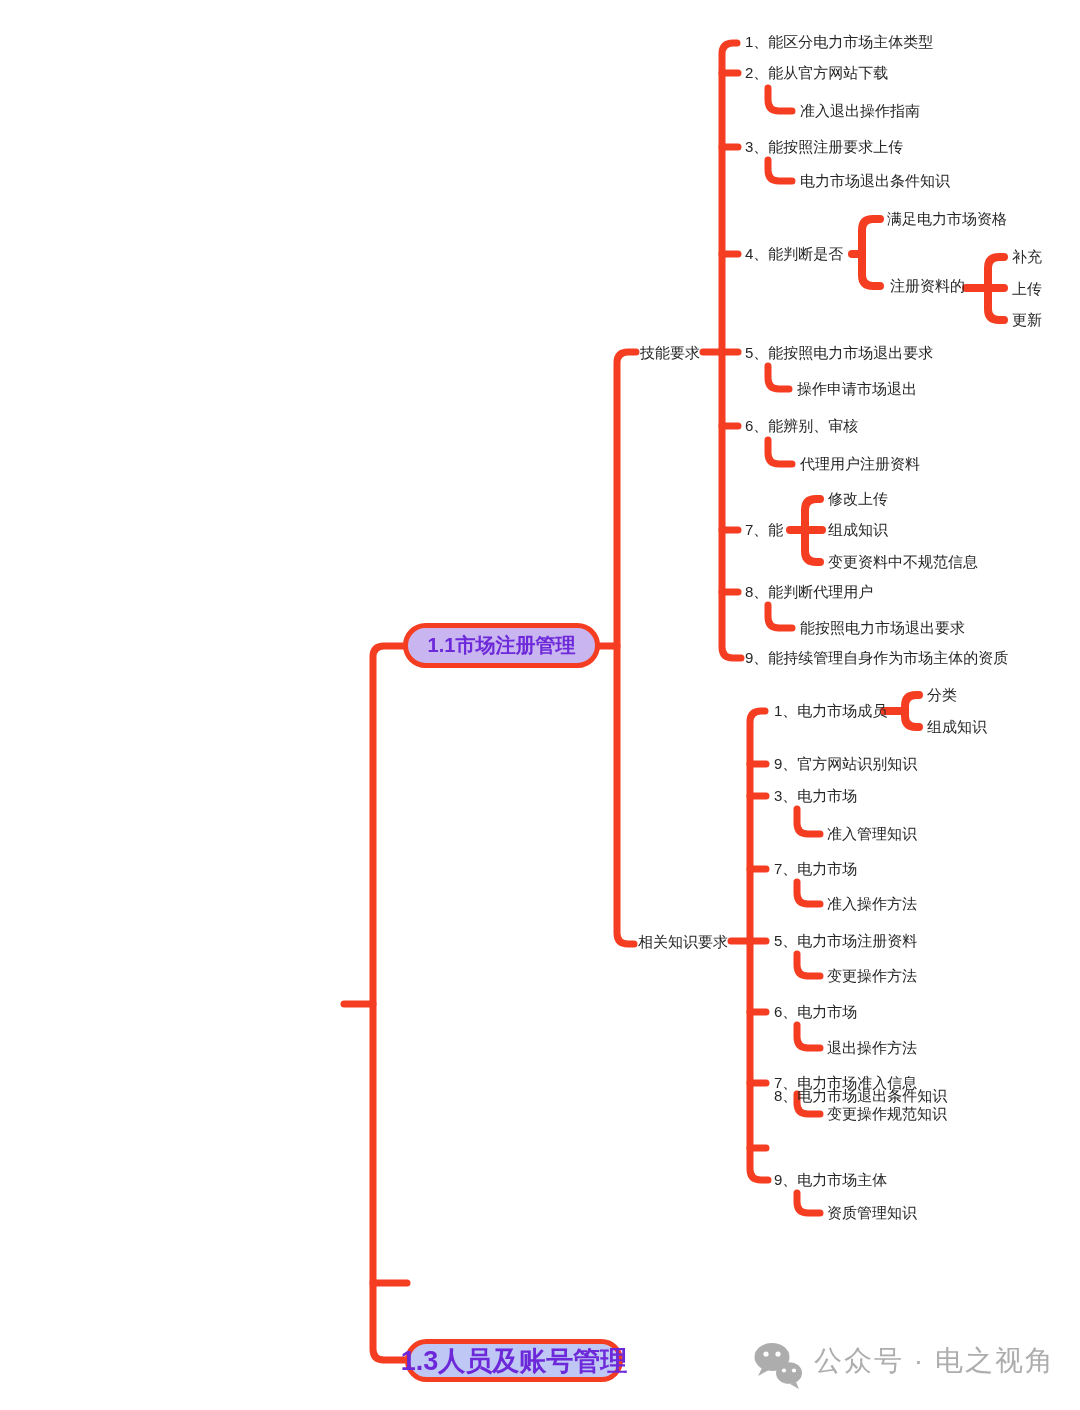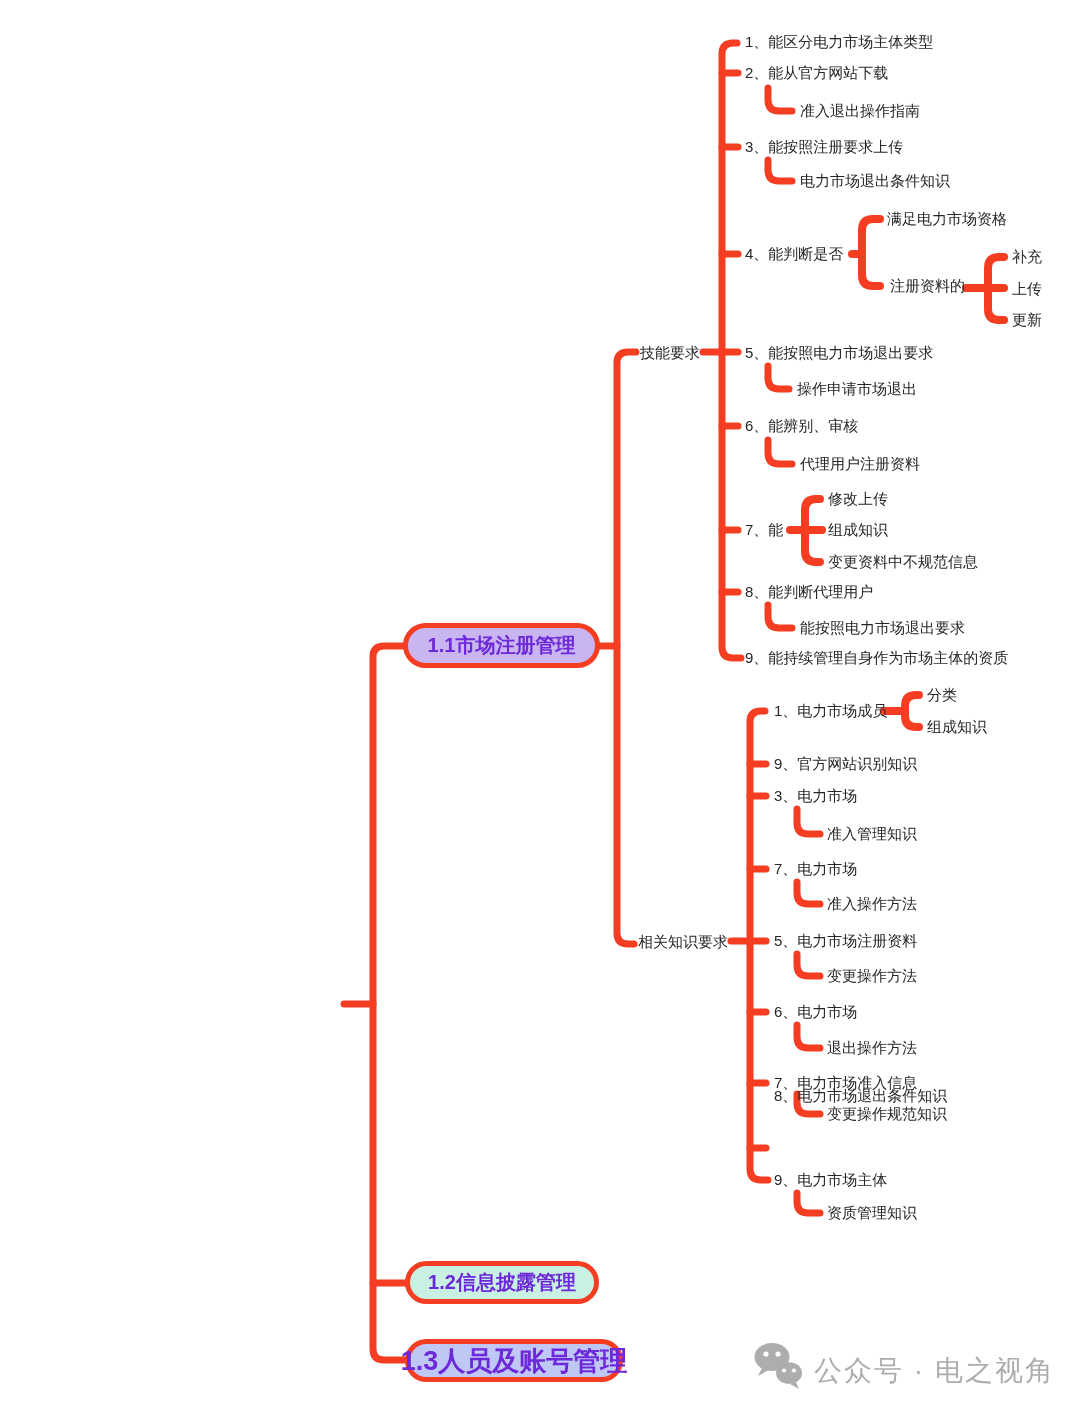--- a/index.html
+++ b/index.html
@@ -23,21 +23,21 @@
         border:5px solid var(--connector);box-sizing:border-box;font-weight:bold;
         color:#6d28d9;white-space:nowrap;cursor:default;}
   .node.root{left:28px;top:970px;width:320px;height:68px;border-radius:10px;
         border-width:6px;background:var(--root-fill);color:#ffffff;font-size:25px;}
   .node.n11{left:403px;top:623px;width:197px;height:45px;border-radius:23px;
         background:var(--node11-fill);font-size:20px;}
   .node.n12{left:405px;top:1261px;width:194px;height:43px;border-radius:22px;
         background:var(--node12-fill);font-size:20px;}
   .node.n13{left:405px;top:1339px;width:218px;height:43px;border-radius:22px;
         background:var(--node13-fill);font-size:27px;}
-  .watermark{position:absolute;left:752px;top:1342px;display:flex;align-items:flex-end;
+  .watermark{position:absolute;left:752px;top:1342px;display:flex;align-items:flex-start;
         color:var(--watermark-gray);}
   .watermark .wm-text{font-size:28px;letter-spacing:2px;margin-left:10px;white-space:nowrap;}
 </style>
 </head>
 <body>
 
 <div class="canvas">
 
   <svg class="wires" width="1080" height="1410" viewBox="0 0 1080 1410">
     <g class="s7">
@@ -90,21 +90,20 @@
 
       <path d="M820 499 H816 Q805 499 805 510 V551 Q805 562 816 562 H820"></path>
       <path d="M790 530 H822"></path>
 
       <path d="M919 695 H916 Q905 695 905 706 V716 Q905 727 916 727 H919"></path>
       <path d="M884 711 H905"></path>
     </g>
   </svg>
 
   <div class="node n11">1.1市场注册管理</div>
-  <div class="node n12">1.2信息披露管理</div>
   <div class="node n13">1.3人员及账号管理</div>
 
   <div class="lbl" style="left:640px;top:344px">技能要求</div>
   <div class="lbl" style="left:638px;top:933px">相关知识要求</div>
 
   <div class="lbl" style="left:745px;top:33px">1、能区分电力市场主体类型</div>
   <div class="lbl" style="left:745px;top:64px">2、能从官方网站下载</div>
   <div class="lbl" style="left:800px;top:102px">准入退出操作指南</div>
   <div class="lbl" style="left:745px;top:138px">3、能按照注册要求上传</div>
   <div class="lbl" style="left:800px;top:172px">电力市场退出条件知识</div>

